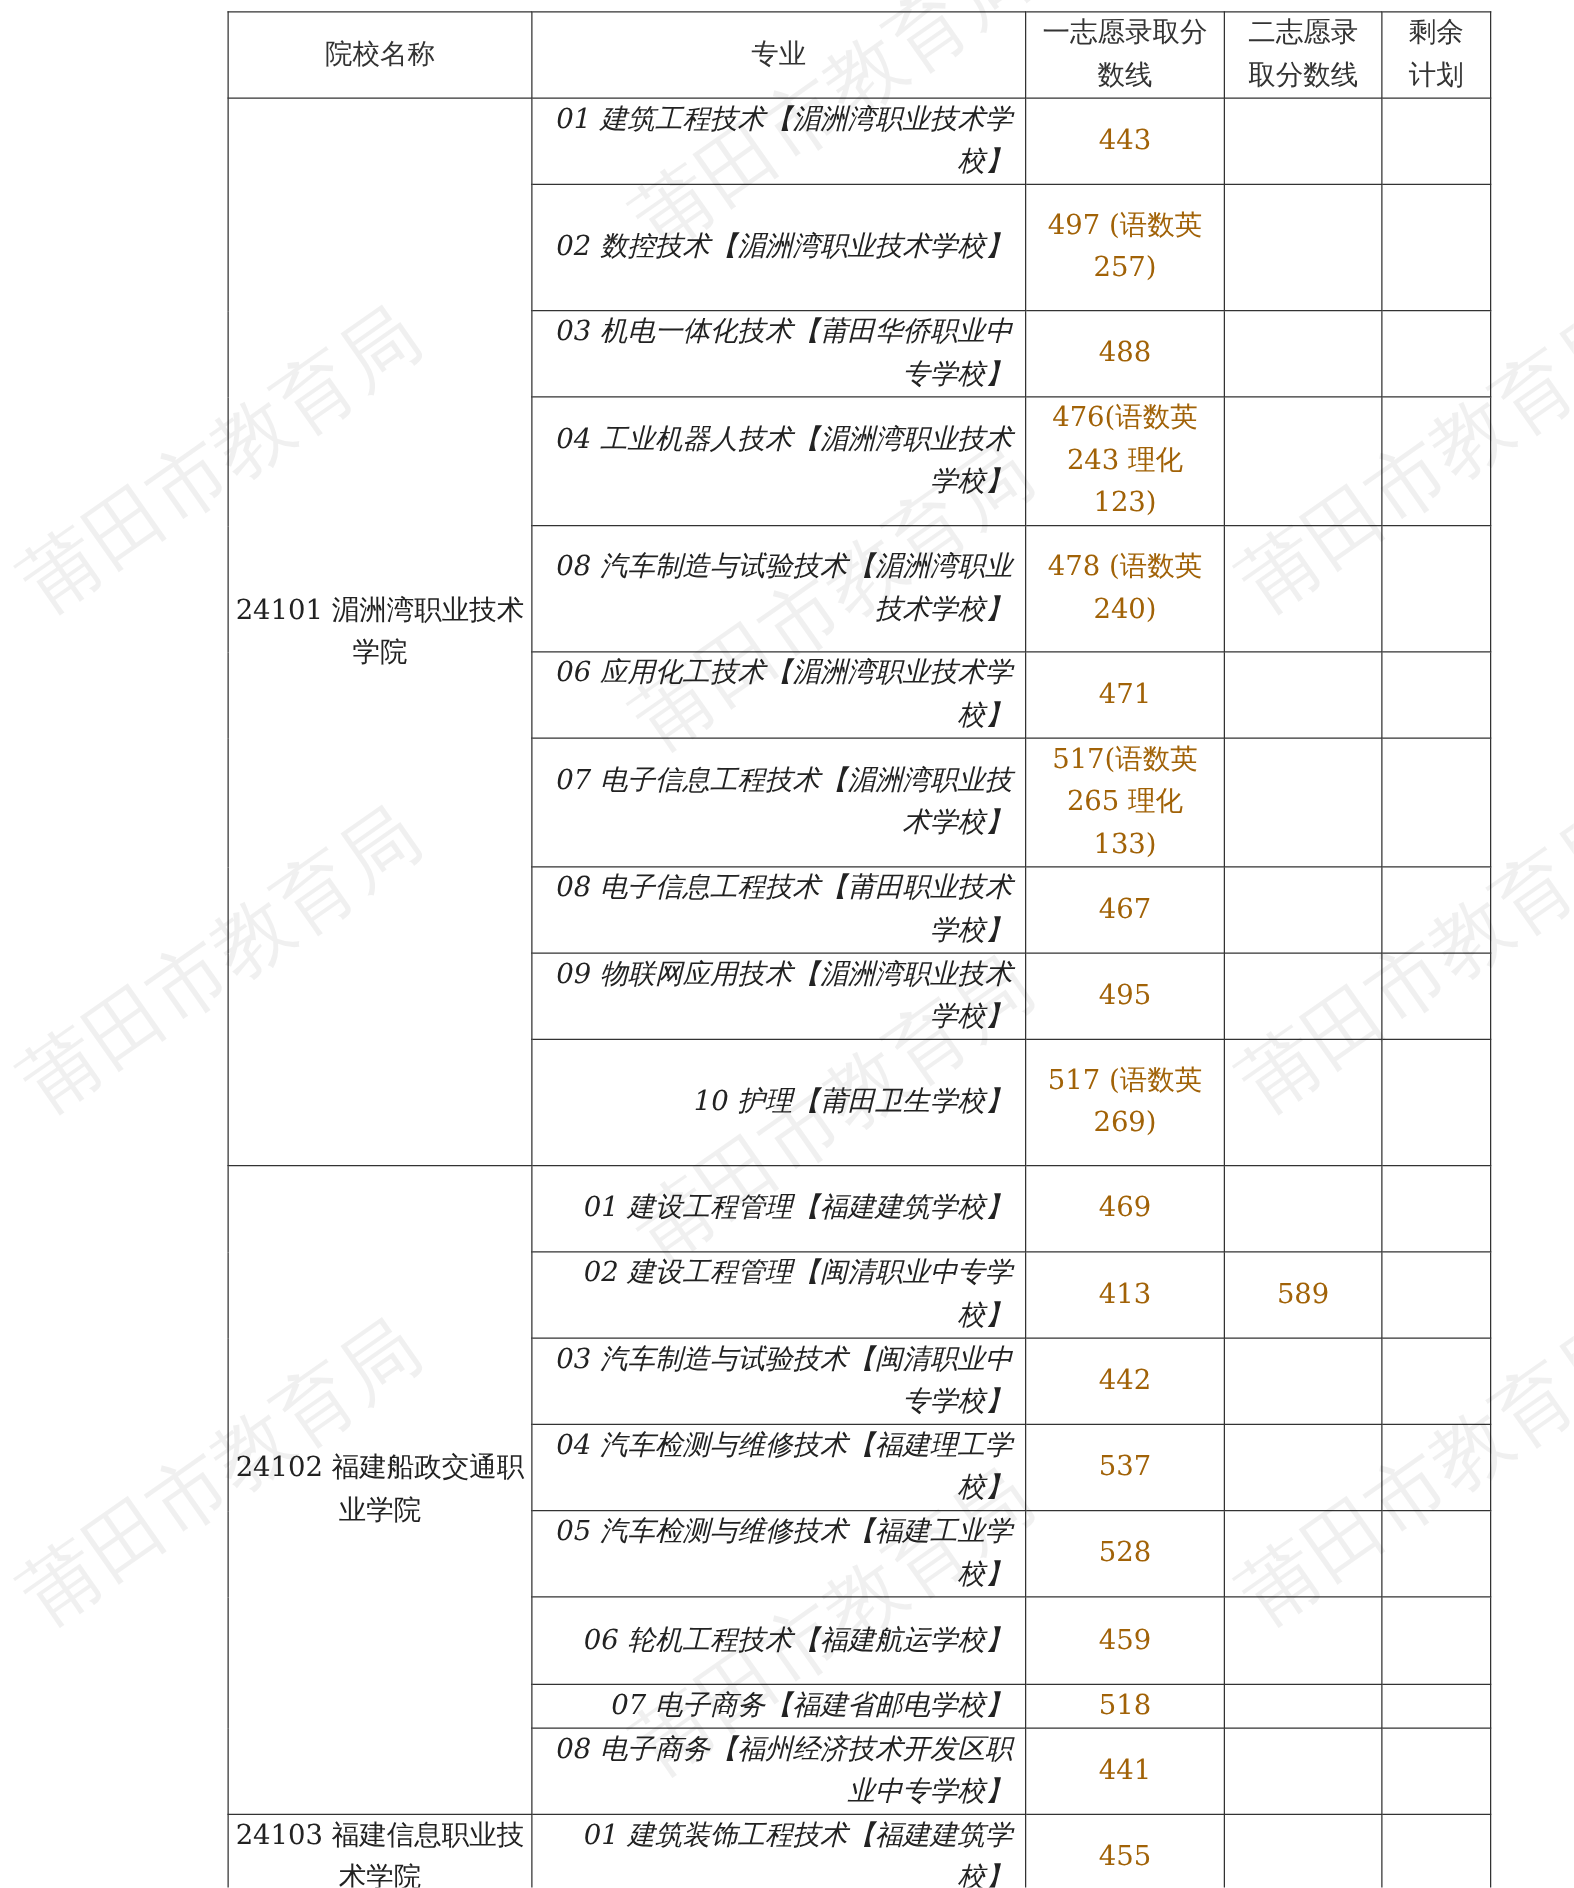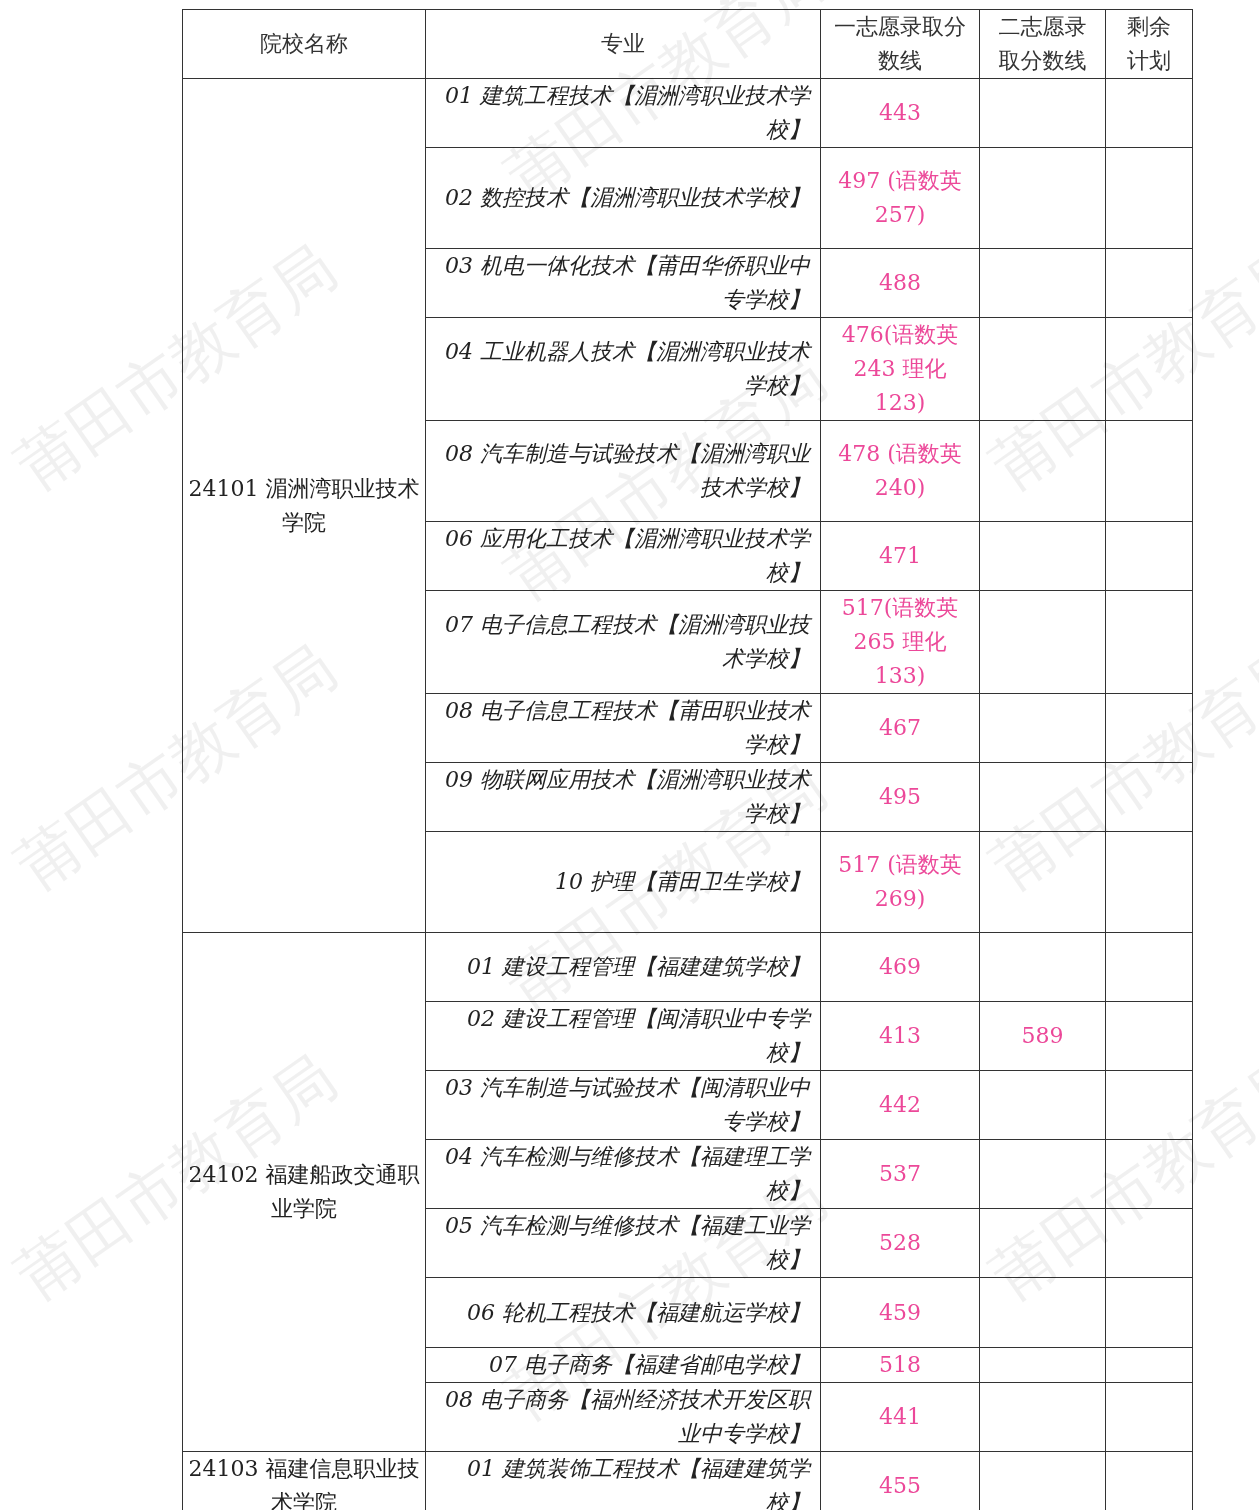--- a/index.html
+++ b/index.html
@@ -6,21 +6,21 @@
   body { width:1259px; height:1510px; position:relative; overflow:hidden;
          font-family:"DejaVu Serif","Liberation Serif",serif; color:#222; }
   .wm { position:absolute; font-family:"DejaVu Sans","Liberation Sans",sans-serif;
         font-size:62px; color:rgba(0,0,0,0.06); transform:rotate(-35deg);
         transform-origin:left top; white-space:nowrap; pointer-events:none; z-index:2; }
   table { position:absolute; left:182px; top:9px; border-collapse:collapse; table-layout:fixed; z-index:1; }
   td, th { border:1.5px solid #333; font-weight:normal; font-size:22px; line-height:34px; padding:0; }
   th { text-align:center; vertical-align:middle; color:#333; height:66px; }
   td.school { text-align:center; vertical-align:middle; padding:0 5px; }
   td.major { text-align:right; vertical-align:middle; padding:0 10px 0 12px;font-style:italic; }
-  td.score { text-align:center; vertical-align:middle; padding:0 6px; color:#ec4899; }
+  td.score { text-align:center; vertical-align:middle; padding:0 6px; color:#a16207; }
 </style>
 </head>
 <body>
 
 <table>
   <colgroup>
     <col style="width:243px">
     <col style="width:395px">
     <col style="width:159px">
     <col style="width:126px">

